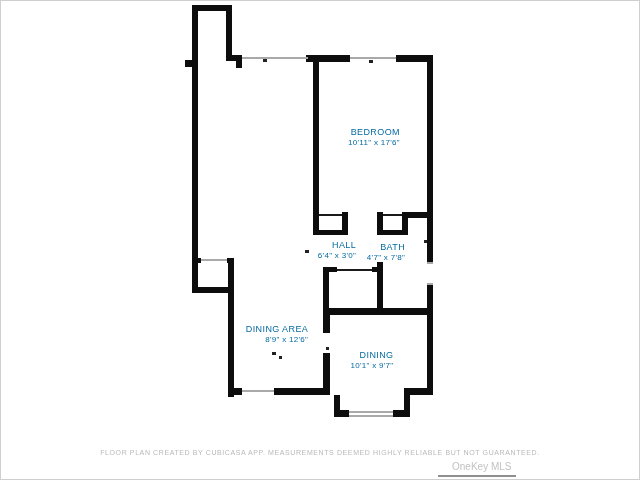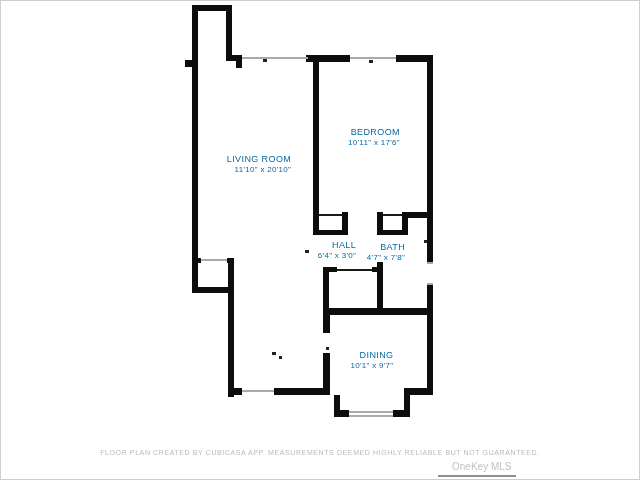--- a/index.html
+++ b/index.html
@@ -94,35 +94,35 @@
   <div class="w" style="left:404px;top:388px;width:29px;height:7px"></div>
 
   <div class="tick" style="left:263px;top:59px"></div>
   <div class="tick" style="left:369px;top:60px"></div>
   <div class="tick" style="left:305px;top:250px"></div>
   <div class="tick" style="left:272px;top:352px"></div>
   <div class="tick" style="left:279px;top:356px;width:3px"></div>
   <div class="tick" style="left:326px;top:347px;width:3px"></div>
   <div class="tick" style="left:424px;top:240px;width:3px"></div>
 
-  <div class="room-label" style="left:259px;top:164px">
-    <div class="room-name">LIVING ROOM</div>
-    <div class="room-dims">11'10" x 20'10"</div>
-  </div>
   <div class="room-label" style="left:374px;top:137px">
     <div class="room-name">BEDROOM</div>
     <div class="room-dims">10'11" x 17'6"</div>
   </div>
   <div class="room-label" style="left:337px;top:250px">
     <div class="room-name">HALL</div>
     <div class="room-dims">6'4" x 3'0"</div>
   </div>
   <div class="room-label" style="left:386px;top:252px">
     <div class="room-name">BATH</div>
     <div class="room-dims">4'7" x 7'8"</div>
+  </div>
+  <div class="room-label" style="left:277px;top:334px">
+    <div class="room-name">DINING AREA</div>
+    <div class="room-dims">8'9" x 12'6"</div>
   </div>
   <div class="room-label" style="left:372px;top:360px">
     <div class="room-name">DINING</div>
     <div class="room-dims">10'1" x 9'7"</div>
   </div>
 
   <div class="disclaimer">FLOOR PLAN CREATED BY CUBICASA APP. MEASUREMENTS DEEMED HIGHLY RELIABLE BUT NOT GUARANTEED.</div>
   <div class="watermark">OneKey MLS</div>
   <div class="watermark-line"></div>
 

